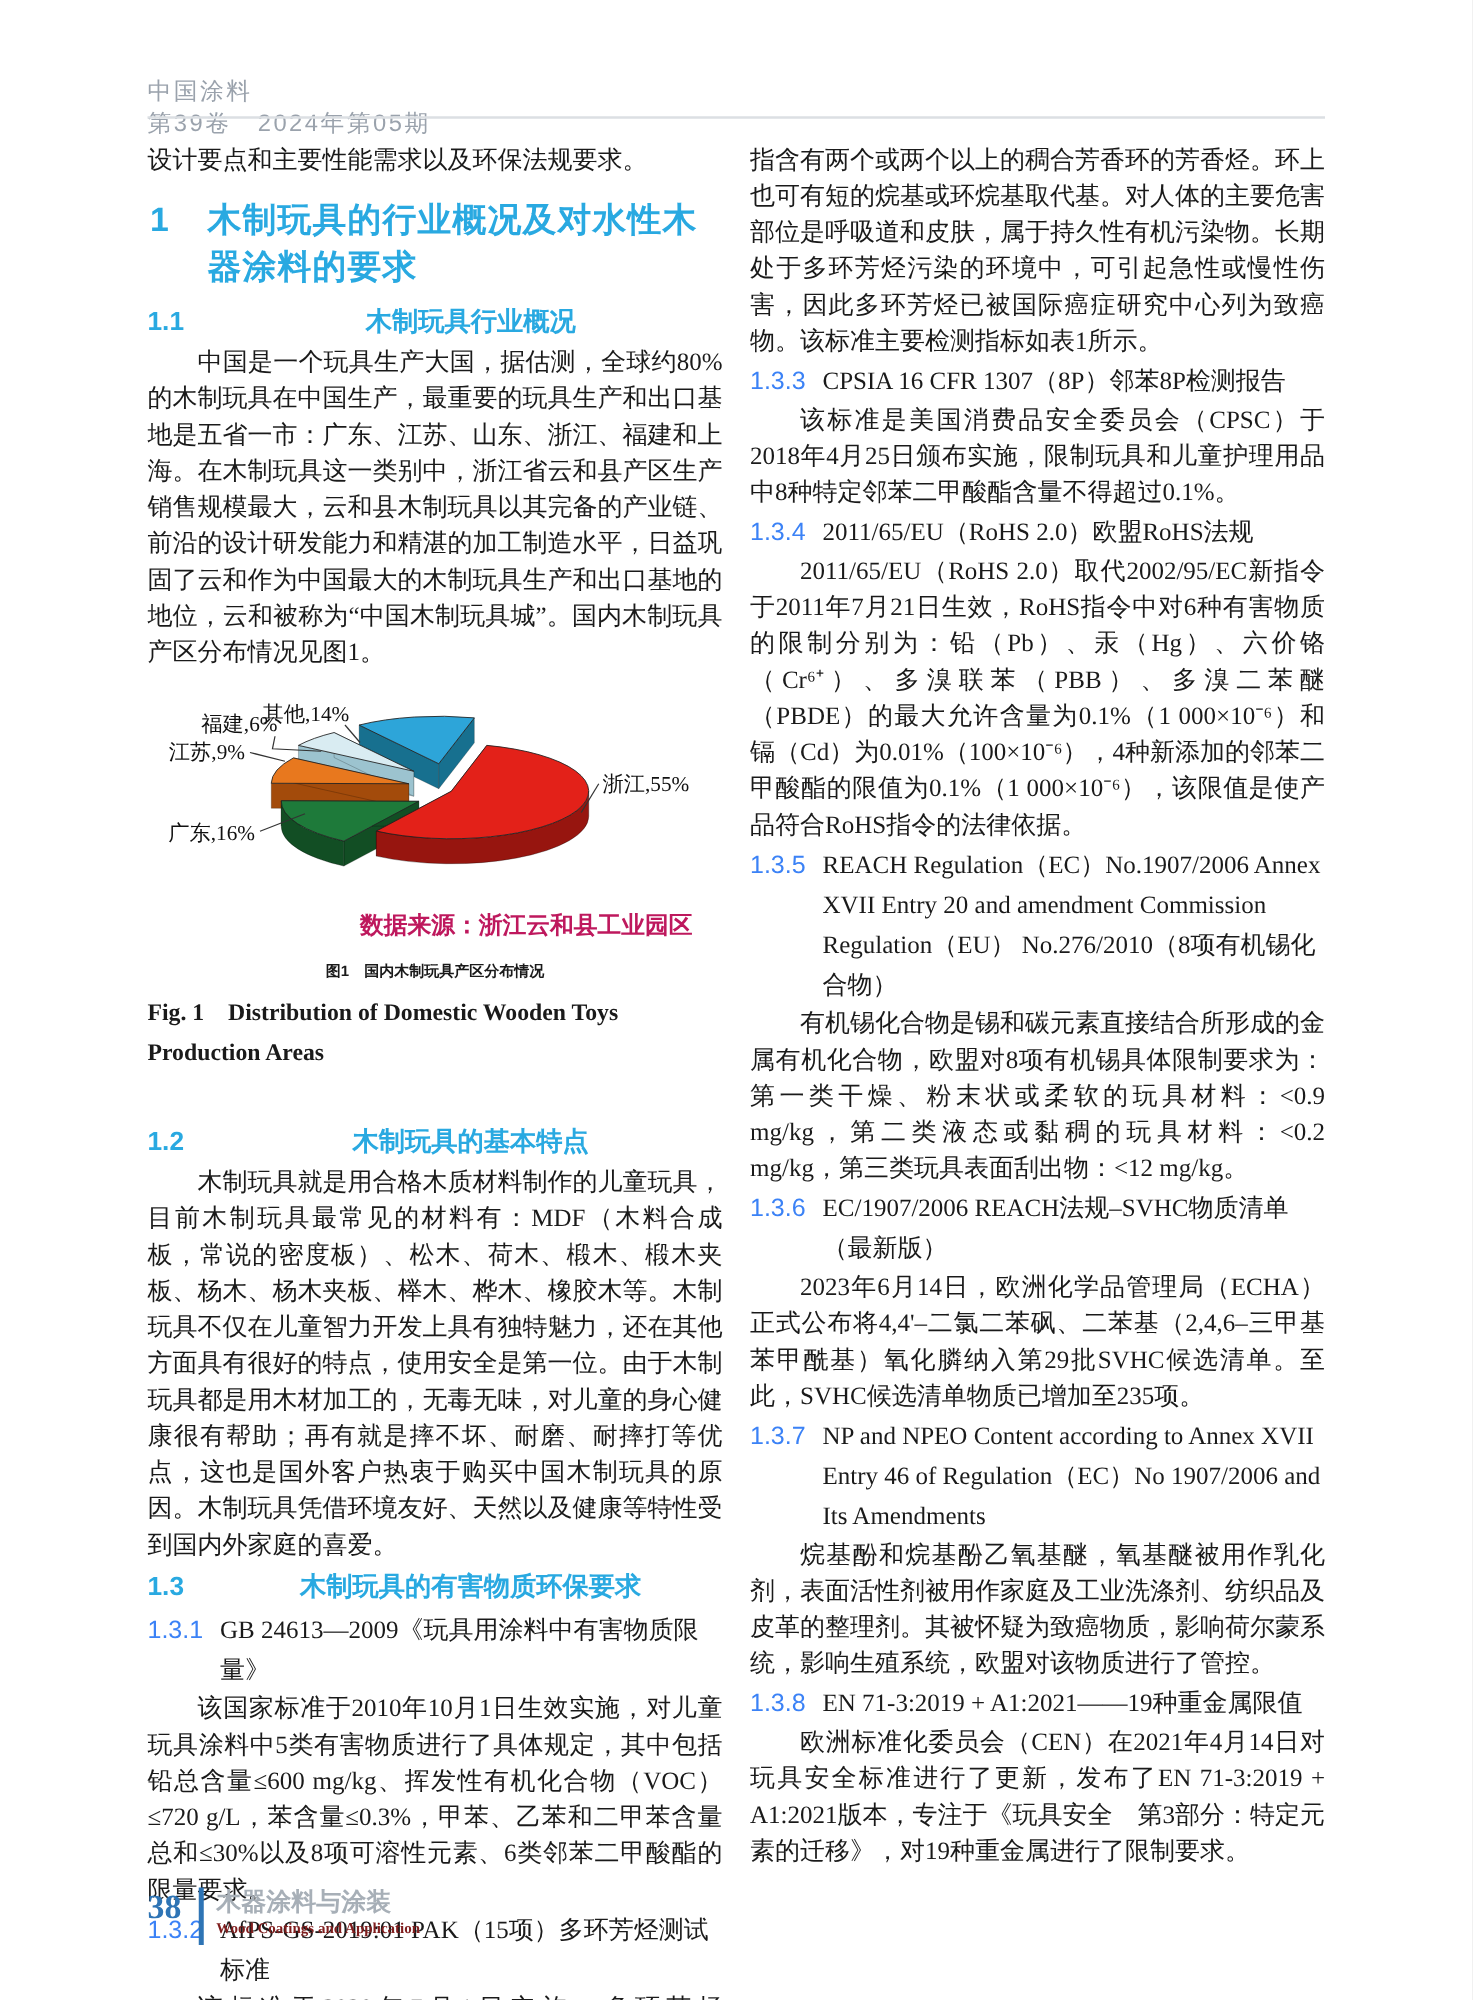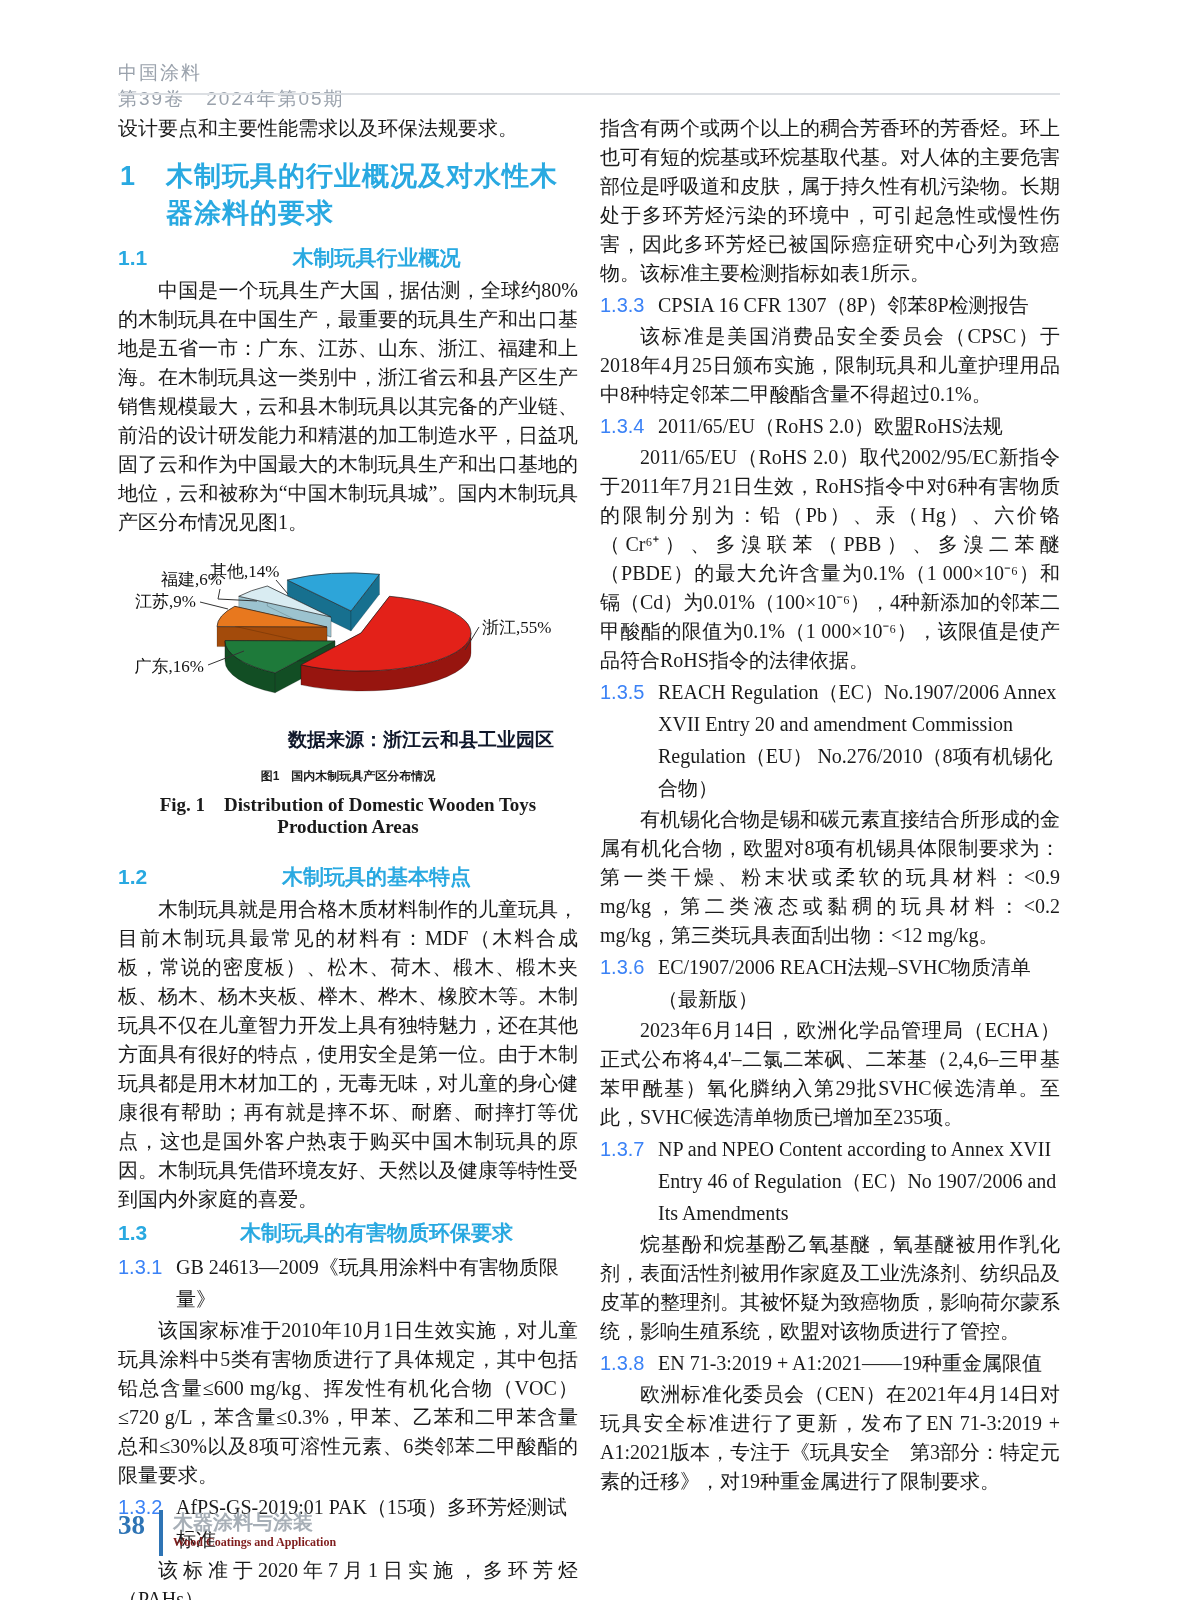--- a/index.html
+++ b/index.html
@@ -22,26 +22,26 @@
   .h1 .num{position:absolute;left:2px;}
   .h2{color:#29a9e1;font-family:"Liberation Sans",sans-serif;font-weight:bold;
       font-size:21px;line-height:33px;position:relative;padding-left:57px;
       text-align:center;margin:2px 0 2px;}
   .h2 .num{position:absolute;left:0;}
   .h3{position:relative;padding-left:58px;line-height:32px;text-align:left;
       margin:1px 0;font-size:20px;}
   .h3 .num{position:absolute;left:0;color:#3b82f6;font-family:"Liberation Sans",sans-serif;}
   
   .chart-wrap{margin:10px 0 0 12px;}
-  .fig-source{color:#0f172a;font-size:19px;text-align:right;padding-right:24px;
+  .fig-source{color:#be185d;font-size:19px;text-align:right;padding-right:24px;
               margin:4px 0 8px;font-weight:600;}
   .fig-cap-zh{font-weight:bold;text-align:center;font-size:12px;
               font-family:"Liberation Sans",sans-serif;margin:2px 0;text-indent:0;}
-  .fig-cap-en{font-weight:bold;text-align:center;font-size:19px;line-height:22px;
-              margin:3px 0 22px;text-indent:0;}
+  .fig-cap-en{font-weight:bold;text-align:left;font-size:19px;line-height:32px;
+              margin:3px 0 38px;text-indent:0;}
   
   .footer{position:absolute;left:118px;top:1510px;display:flex;}
   .footer .pagenum{color:#2e74b5;font-size:27px;font-weight:bold;}
   .footer .bar{width:4px;height:46px;background:#2e74b5;margin:0 10px 0 14px;}
   .footer .zh{color:#a7afb7;font-size:20px;font-weight:bold;
               font-family:"Liberation Sans",sans-serif;line-height:24px;}
   .footer .en{color:#7f1d1d;font-size:12px;font-weight:bold;line-height:16px;}
   svg text{font-family:"Liberation Serif",serif;}
 </style>
 </head>

